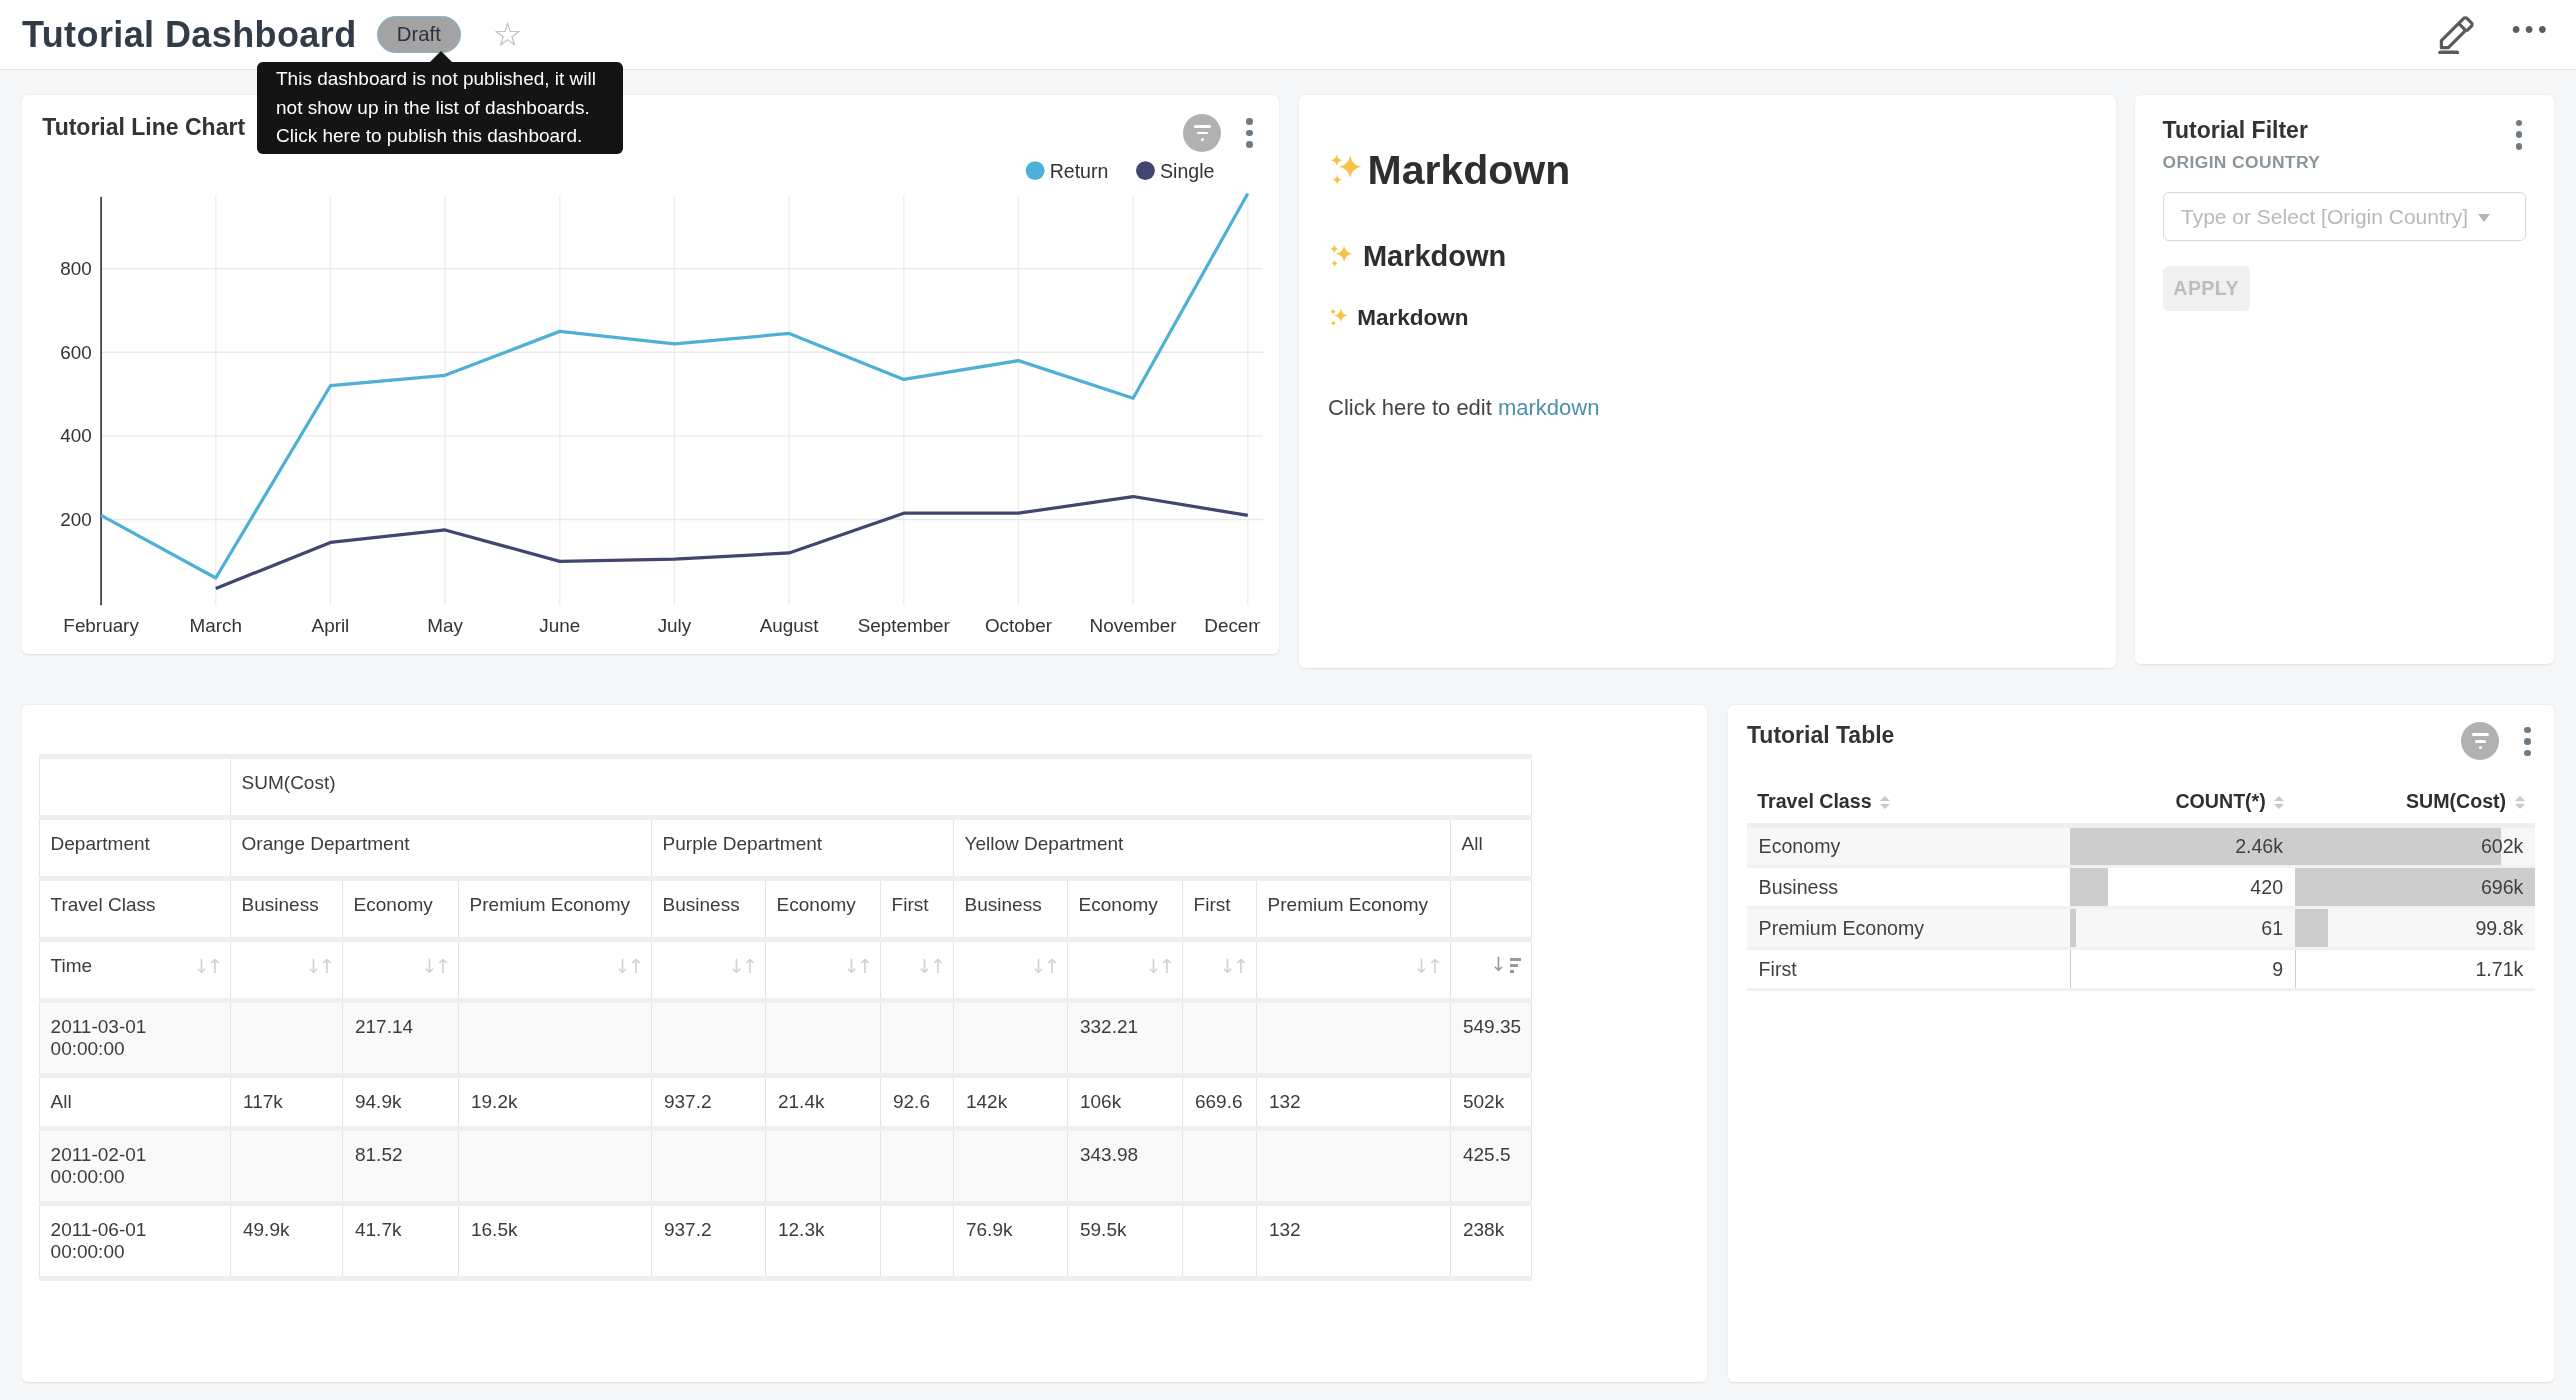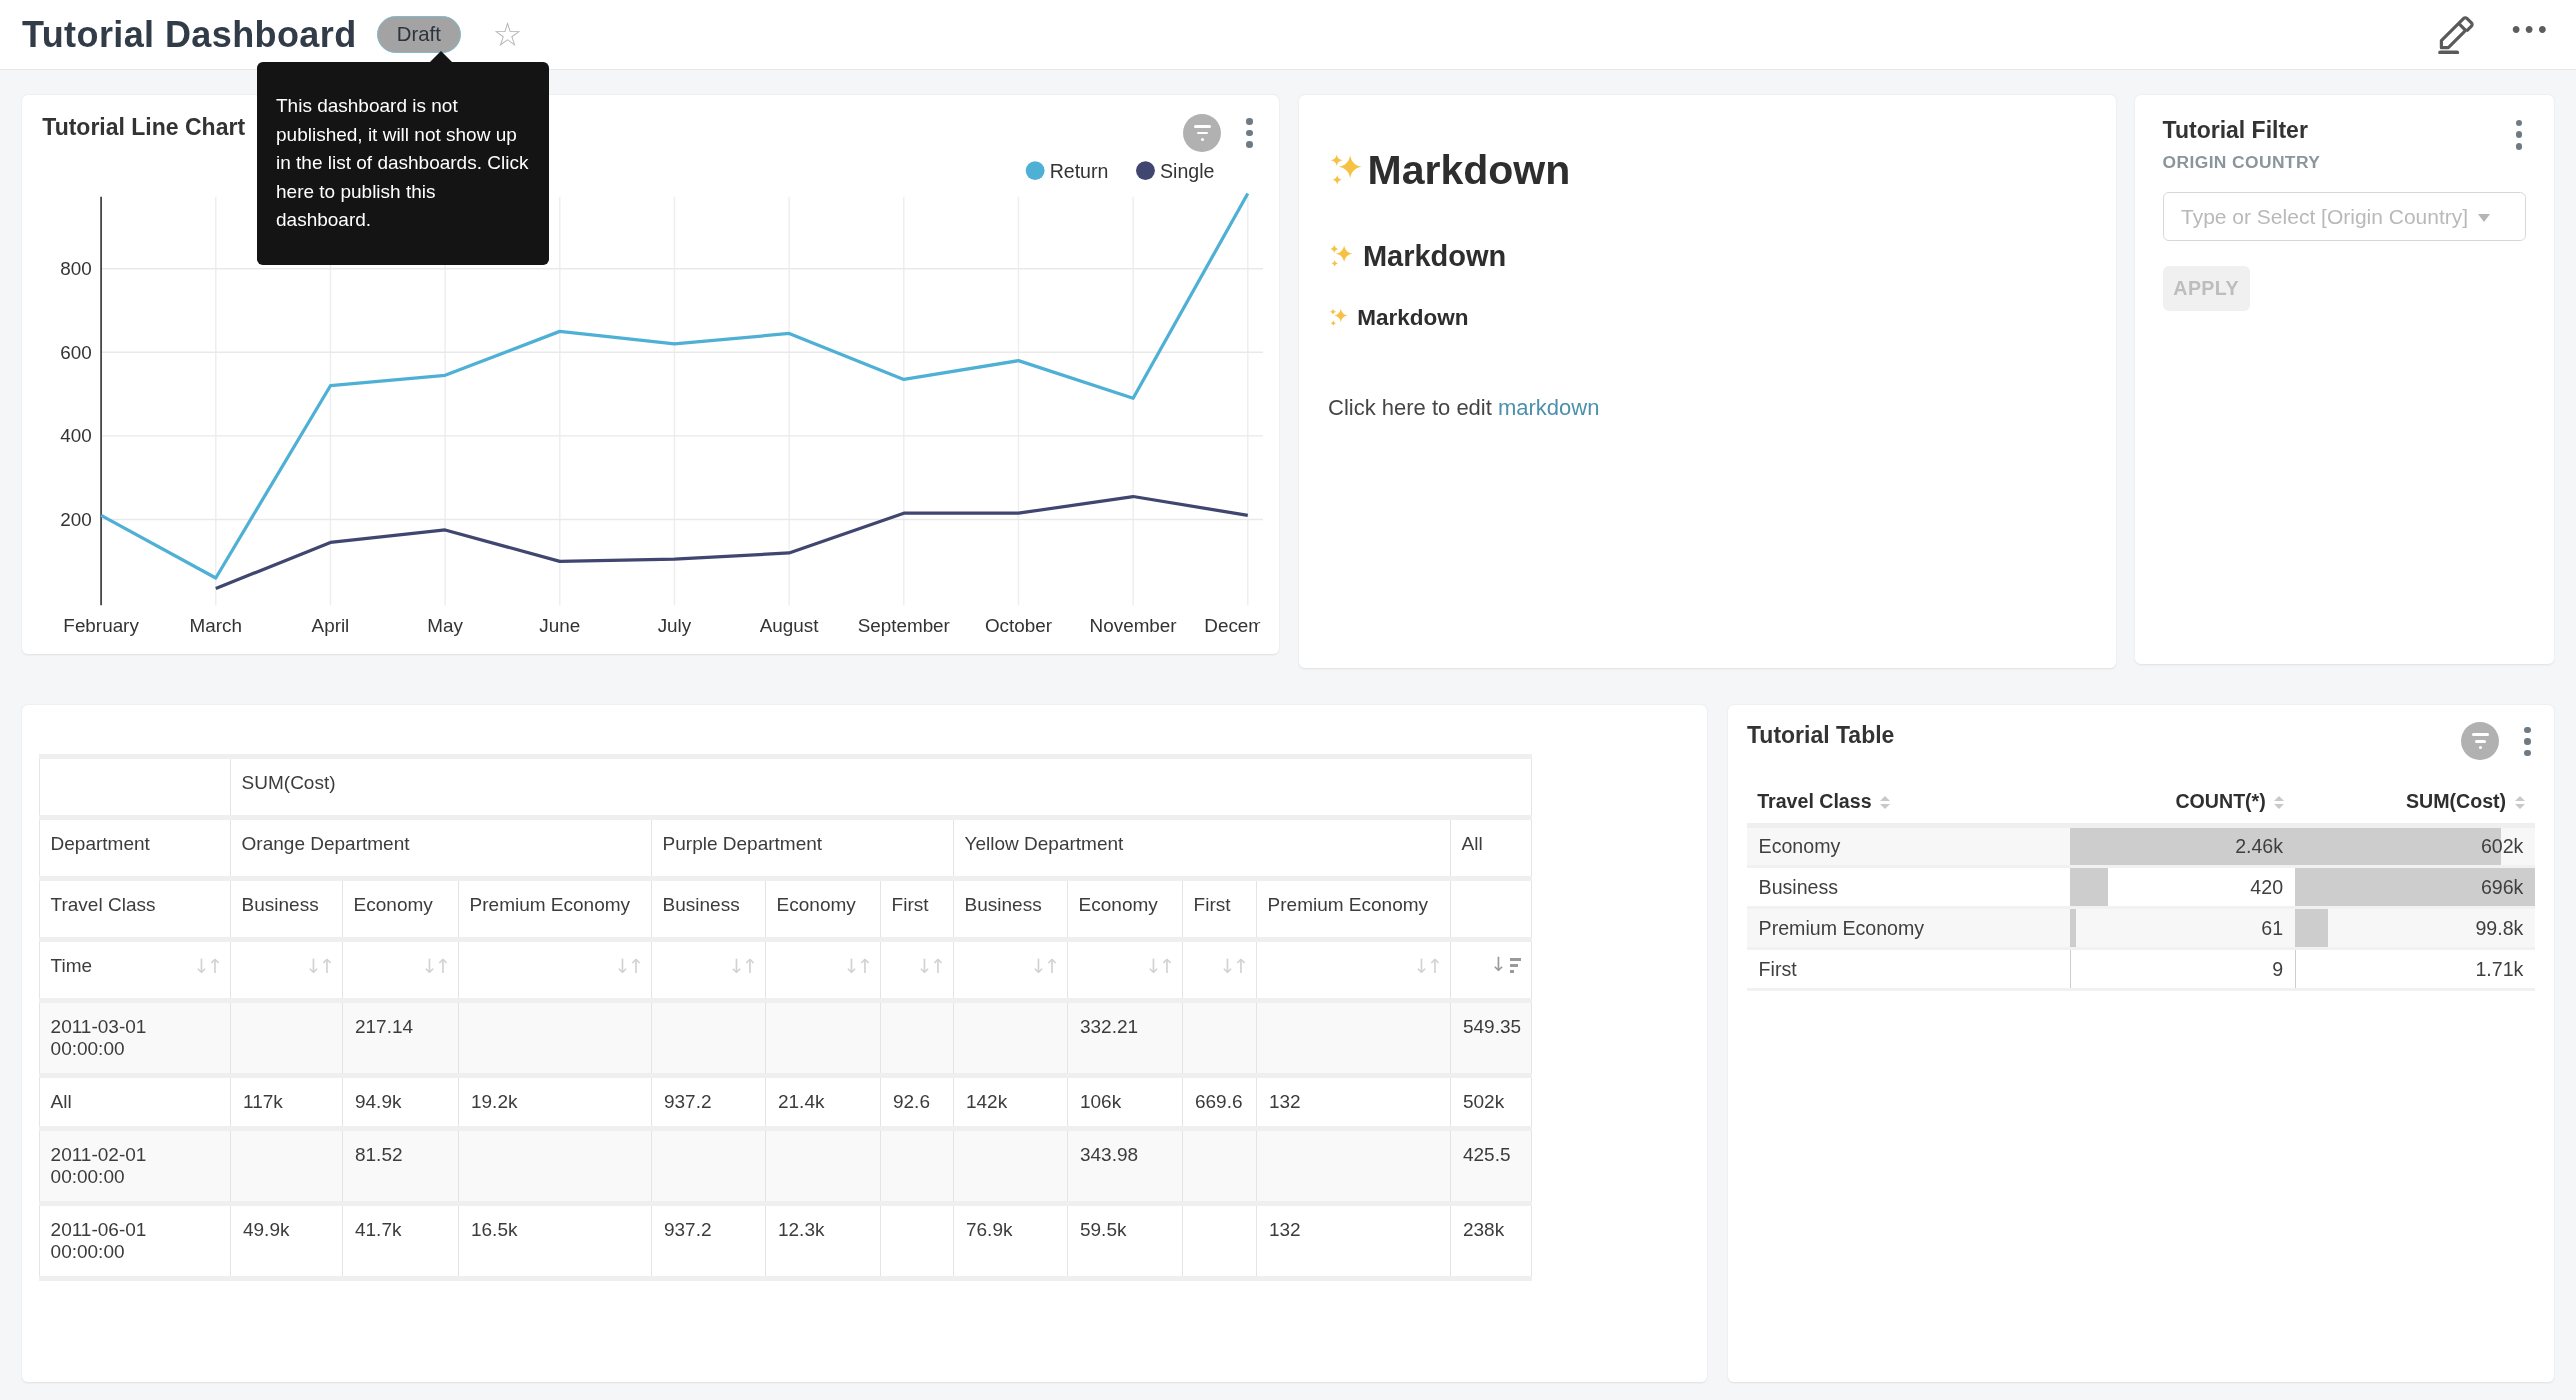--- a/index.html
+++ b/index.html
@@ -21,23 +21,23 @@
     margin-left:20.3px; padding:5.8px 19px; border-radius:725px;
     background:#a3a3a3; border:1.5px solid #84b9ce; color:#2b333c;
     font-size:20.3px; cursor:pointer;
   }
   .star { margin-left:32px; font-size:33px; color:#b3b3b3; cursor:pointer; line-height:1; }
   .hdr-right { margin-left:auto; display:flex; align-items:center; gap:38px; padding-right:2.9px; }
   .pencil { cursor:pointer; display:block; }
   .h-ellipsis { font-size:25px; letter-spacing:4.4px; color:#5d5d5d; cursor:pointer; line-height:1; padding-bottom:10.2px;}
   
   .tooltip {
-    position:absolute; left:257px; top:62px; width:292px; z-index:50;
+    position:absolute; left:257px; top:62px; width:366px; z-index:50;
     background:#141414; color:#fff; border-radius:5.8px;
-    padding:30px 19px; font-size:19px; line-height:1.5;
+    padding:3px 19px; font-size:19px; line-height:1.5;
   }
   .tooltip:before {
     content:""; position:absolute; top:-11px; left:173px;
     border:11.6px solid transparent; border-top:none; border-bottom:11.6px solid #141414;
   }
   
   .card {
     position:absolute; background:#fff; border-radius:5.8px;
     box-shadow:0 0.7px 2.2px rgba(0,0,0,.09); overflow:hidden;
   }

